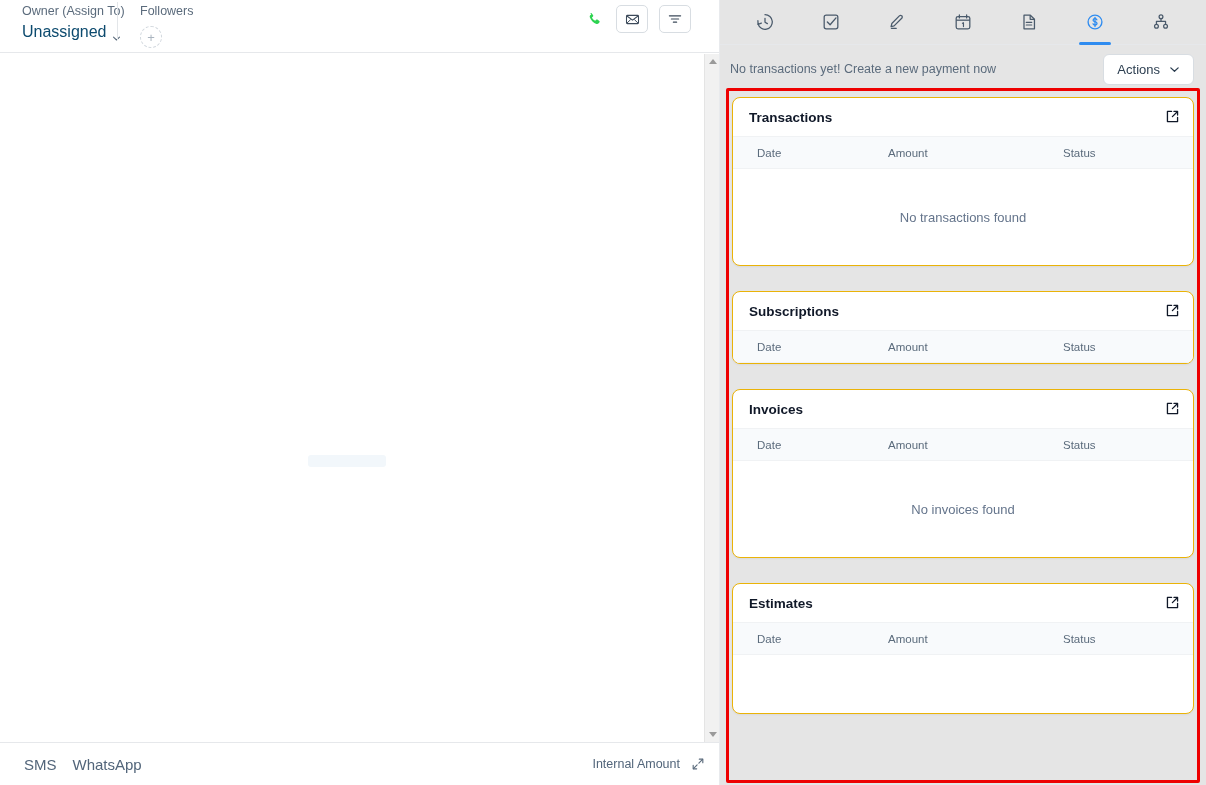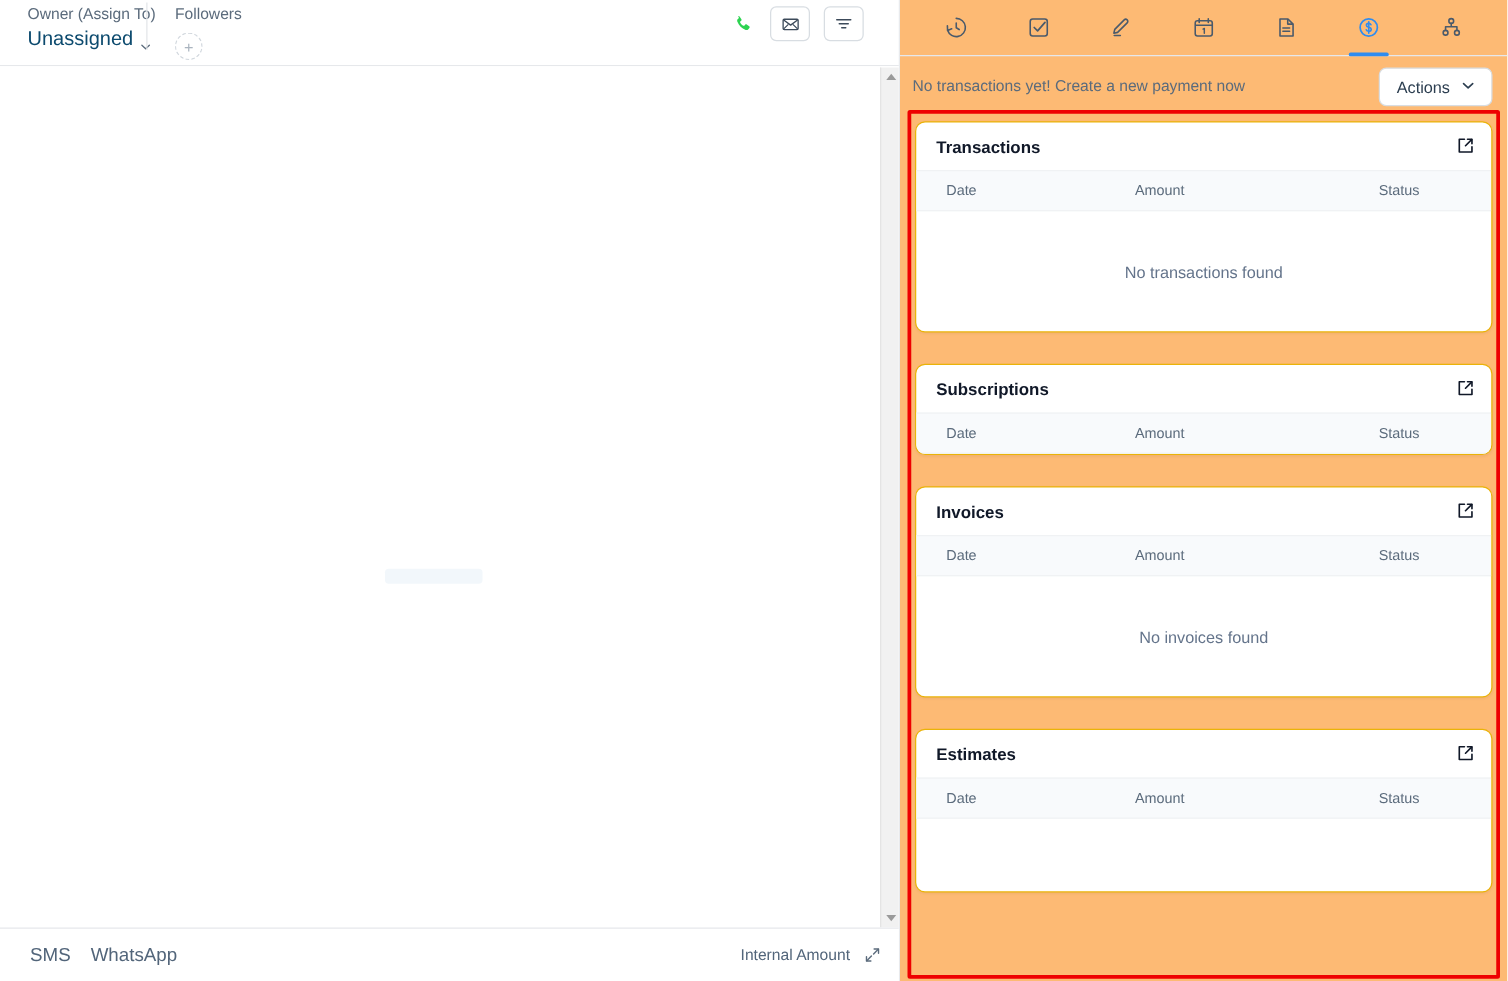--- a/index.html
+++ b/index.html
@@ -88,21 +88,21 @@
     font-size: 15px; color: #52657a; cursor: pointer;
   }
   .footer-right {
     position: absolute; right: 14px; display: flex; align-items: center; gap: 11px;
   }
   .internal-comment { font-size: 12.5px; color: #52657a; cursor: pointer; }
   .expand-ico { width: 14px; height: 14px; cursor: pointer; }
 
   
   .right-panel {
-    width: 486px; height: 785px; background: #fdba74;
+    width: 486px; height: 785px; background: #e5e5e5;
     display: flex; flex-direction: column; position: relative;
   }
   .tabbar {
     height: 45px; display: flex; align-items: center;
     border-bottom: 1px solid #e6e8eb; padding: 0 12px;
   }
   .tab {
     flex: 1; height: 45px; position: relative;
     display: flex; align-items: center; justify-content: center; cursor: pointer;
   }
@@ -143,21 +143,21 @@
     margin-bottom: 25px; overflow: hidden;
   }
   .card-head {
     height: 38px; display: flex; align-items: center;
     padding: 0 14px 0 16px; position: relative;
   }
   .card-title { font-size: 13.5px; font-weight: bold; color: #101828; }
   .ext-link { position: absolute; right: 13px; top: 11px; cursor: pointer; width: 15px; height: 15px; }
   .tbl-head {
     height: 33px; display: flex; align-items: center;
-    background: #f8fafc; border-top: 1px solid #f0f2f4; border-bottom: 1px solid #f0f2f4; gap: 20px;
+    background: #f8fafc; border-top: 1px solid #f0f2f4; border-bottom: 1px solid #f0f2f4;
   }
   .th { font-size: 11.5px; color: #5b6b7c; }
   .th.c1 { width: 155px; padding-left: 24px; }
   .th.c2 { width: 175px; }
   .th.c3 { flex: 1; }
   .tbl-empty {
     height: 96px; display: flex; align-items: center; justify-content: center;
   }
   .empty-text { font-size: 13px; color: #64748b; }
   .tbl-empty.short { height: 58px; }

